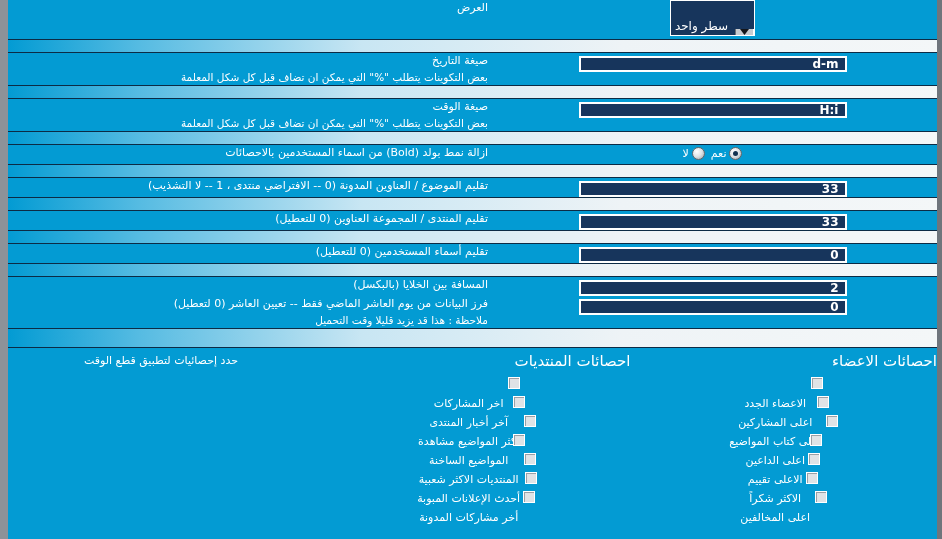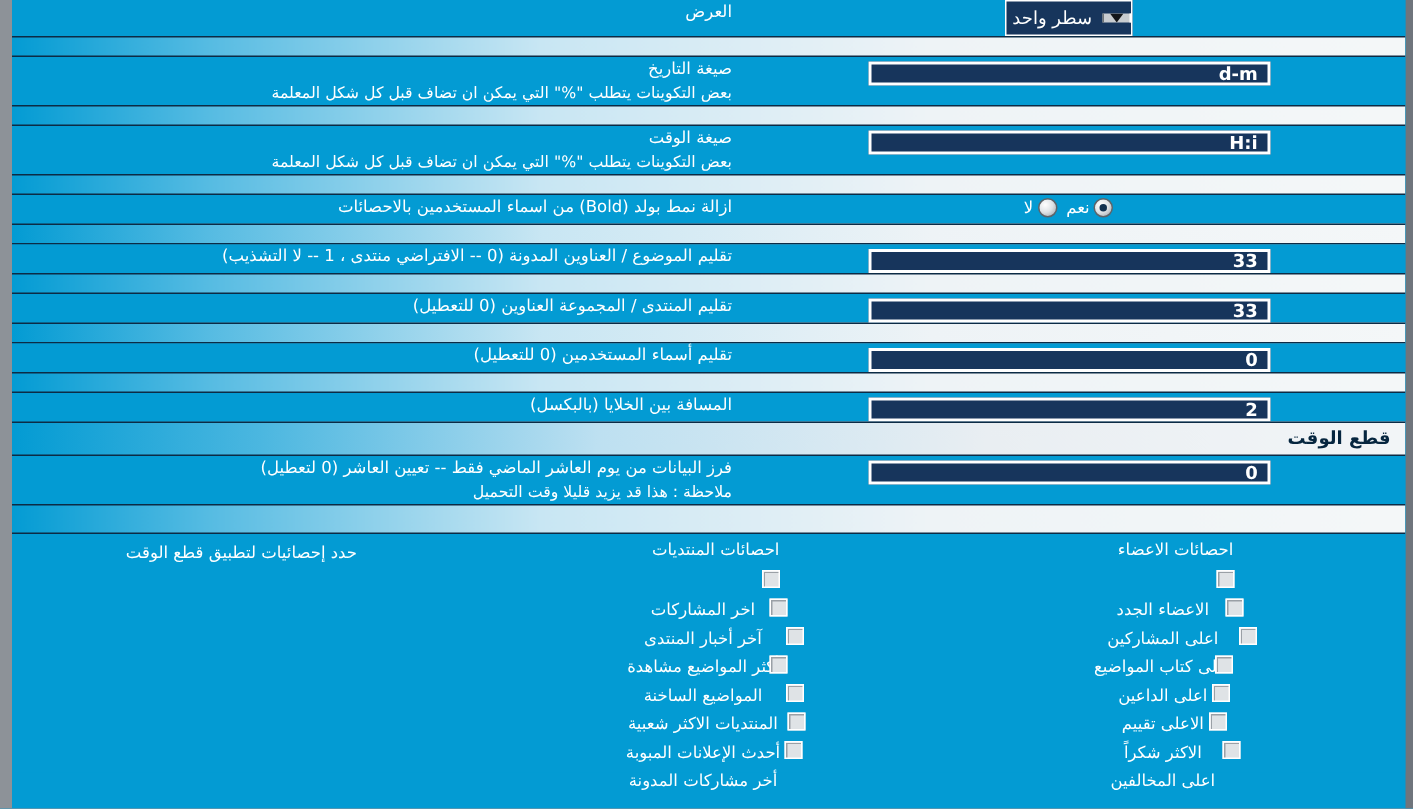--- a/index.html
+++ b/index.html
@@ -96,22 +96,22 @@
 
   
   .select-wrap {
     display: inline-block;
     position: relative;
     direction: rtl;
   }
   .fake-select {
     display: inline-flex;
     flex-direction: row;
-    align-items: center;
-    height: 24px;
+    align-items: flex-end;
+    height: 36px;
     background: #17355c;
     border: 1px solid #ffffff;
     box-sizing: border-box;
   }
   .fake-select .sel-text {
     color: #ffffff;
     font-size: 12px;
     line-height: 18px;
     padding: 0 7px 0 4px;
     white-space: nowrap;
@@ -186,22 +186,22 @@
     padding: 4px 0 6px 0;
   }
   .cb-table {
     width: 100%;
     border-collapse: collapse;
     table-layout: fixed;
   }
   .cb-table td { vertical-align: top; padding: 0; }
   .cb-col-head {
     color: #ffffff;
-    font-size: 11px;
-    text-align: center;
+    font-size: 15px;
+    text-align: right;
     padding-bottom: 3px;
     white-space: nowrap;
   }
   .cb-list { padding: 0; margin: 0; }
   .cb-item {
     display: flex;
     flex-direction: row;
     align-items: center;
     justify-content: flex-start;
     gap: 5px;
@@ -369,27 +369,20 @@
 
     <tr class="setting-row">
       <td class="control-cell">
         <input class="text-input ltr-val" type="text" value="2" style="">
       </td>
       <td class="label-cell">
         <div class="label-title">المسافة بين الخلايا (بالبكسل)</div>
       </td>
     </tr>
 
-    <tr class="section-row">
-      <td colspan="2">
-        <div class="section-bar">
-          <span class="sect-title">قطع الوقت</span>
-        </div>
-      </td>
-    </tr>
 
     <tr class="setting-row">
       <td class="control-cell">
         <input class="text-input ltr-val" type="text" value="0" style="">
       </td>
       <td class="label-cell">
         <div class="label-title">فرز البيانات من يوم العاشر الماضي فقط -- تعيين العاشر (0 لتعطيل)</div>
         <div class="label-desc">ملاحظة : هذا قد يزيد قليلا وقت التحميل</div>
       </td>
     </tr>

